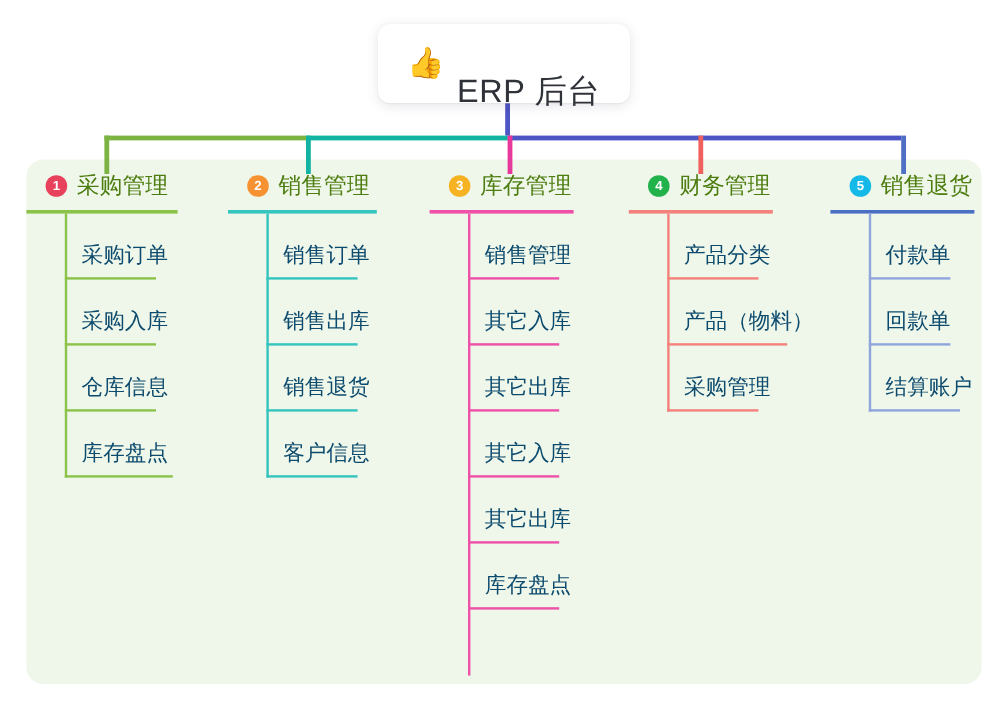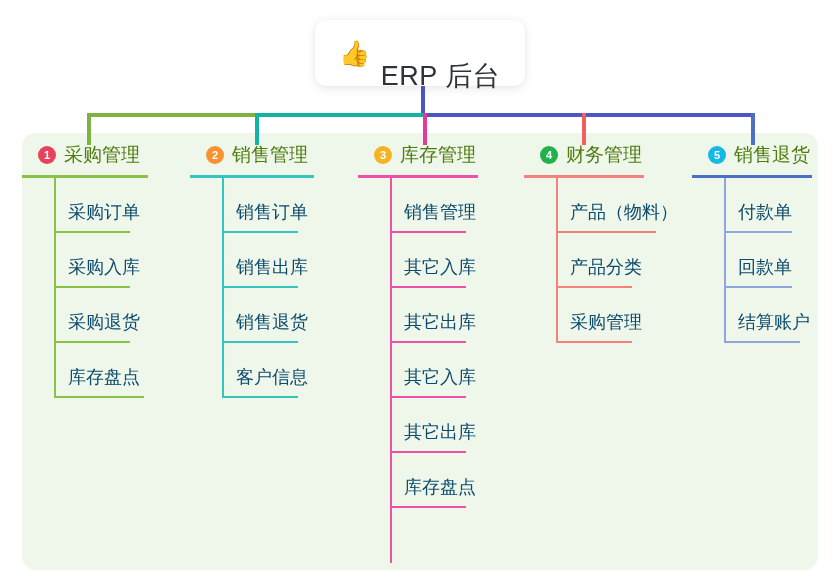--- a/index.html
+++ b/index.html
@@ -180,21 +180,21 @@
           <div class="spine" style="background: rgb(139, 195, 74); height: 220px;"></div>
           <div class="leaf">
             <span class="leaf-label">采购订单</span>
             <div class="leaf-rule" style="width: 76px; background: rgb(139, 195, 74);"></div>
           </div>
           <div class="leaf">
             <span class="leaf-label">采购入库</span>
             <div class="leaf-rule" style="width: 76px; background: rgb(139, 195, 74);"></div>
           </div>
           <div class="leaf">
-            <span class="leaf-label">采购退货</span>
+            <span class="leaf-label">仓库信息</span>
             <div class="leaf-rule" style="width: 76px; background: rgb(139, 195, 74);"></div>
           </div>
           <div class="leaf">
             <span class="leaf-label">库存盘点</span>
             <div class="leaf-rule" style="width: 90px; background: rgb(139, 195, 74);"></div>
           </div>
         </div>
       </div>
       <div class="col" style="left: 190px;">
         <div class="col-head">
@@ -258,28 +258,28 @@
       </div>
       <div class="col" style="left: 524px;">
         <div class="col-head">
           <span class="badge" style="background: rgb(33, 178, 75);">4</span>
           <span class="col-title">财务管理</span>
         </div>
         <div class="col-rule" style="width: 120px; background: rgb(244, 129, 124);"></div>
         <div class="leaves">
           <div class="spine" style="background: rgb(244, 129, 124); height: 165px;"></div>
           <div class="leaf">
+            <span class="leaf-label">产品分类</span>
+            <div class="leaf-rule" style="width: 76px; background: rgb(244, 129, 124);"></div>
+          </div>
+          <div class="leaf">
             <span class="leaf-label">产品（物料）</span>
             <div class="leaf-rule" style="width: 100px; background: rgb(244, 129, 124);"></div>
           </div>
           <div class="leaf">
-            <span class="leaf-label">产品分类</span>
-            <div class="leaf-rule" style="width: 76px; background: rgb(244, 129, 124);"></div>
-          </div>
-          <div class="leaf">
             <span class="leaf-label">采购管理</span>
             <div class="leaf-rule" style="width: 76px; background: rgb(244, 129, 124);"></div>
           </div>
         </div>
       </div>
       <div class="col" style="left: 692px;">
         <div class="col-head">
           <span class="badge" style="background: rgb(20, 185, 232);">5</span>
           <span class="col-title">销售退货</span>
         </div>

